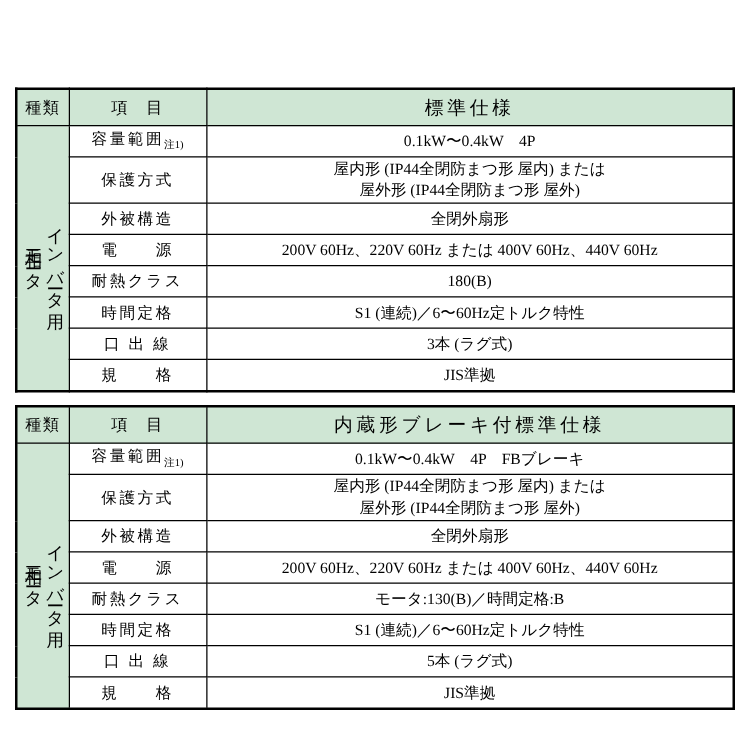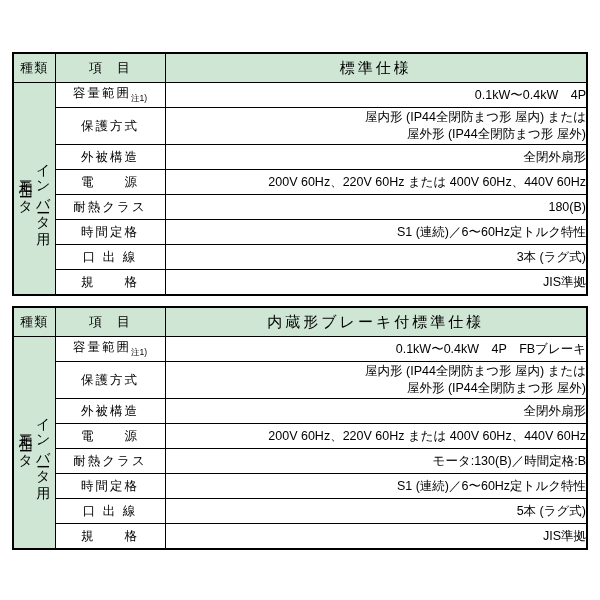--- a/index.html
+++ b/index.html
@@ -12,21 +12,22 @@
     height: 600px;
     font-family: "Liberation Sans", sans-serif;
     color: #000000;
     overflow: hidden;
   }
   .page {
     position: relative;
     width: 600px;
     height: 460px;
     box-sizing: border-box;
-    padding: 52px 12px 0 12px;
+    padding: 70px 12px 0 12px;
+    font-family: Liberation Serif, serif;
   }
   table.spec {
     border-collapse: collapse;
     table-layout: fixed;
     width: 576px;
     border: 2px solid #000;
   }
   table.spec td, table.spec th {
     border: 1px solid #000;
     padding: 0;
@@ -71,21 +72,21 @@
   .itemcell {
     text-align: center;
     font-size: 12.5px;
     height: 24px;
     letter-spacing: 2px;
     padding: 1px 2px;
     white-space: nowrap;
   }
   .itemcell.tall { height: 36px; }
   .valcell {
-    text-align: right;
+    text-align: center;
     font-size: 12.5px;
     padding: 2px 4px 2px 6px;
     height: 24px;
     line-height: 1.35;
     white-space: pre-line;
   }
   .valcell.tall { height: 36px; }
   .sup {
     font-size: 8.5px;
     vertical-align: sub;

